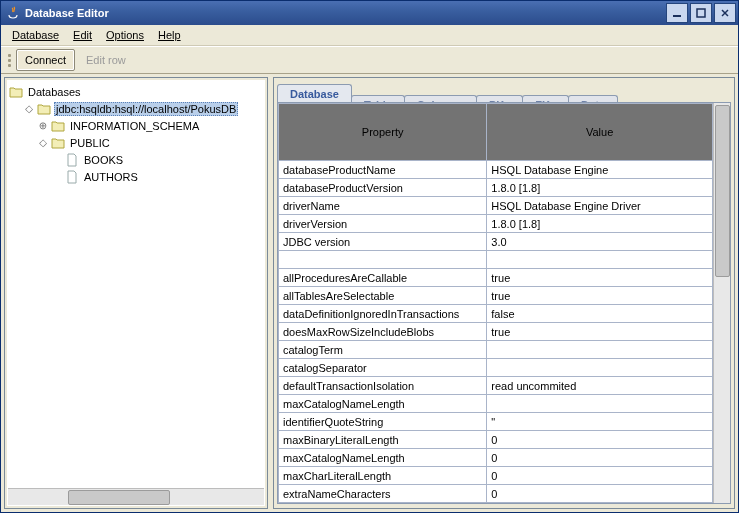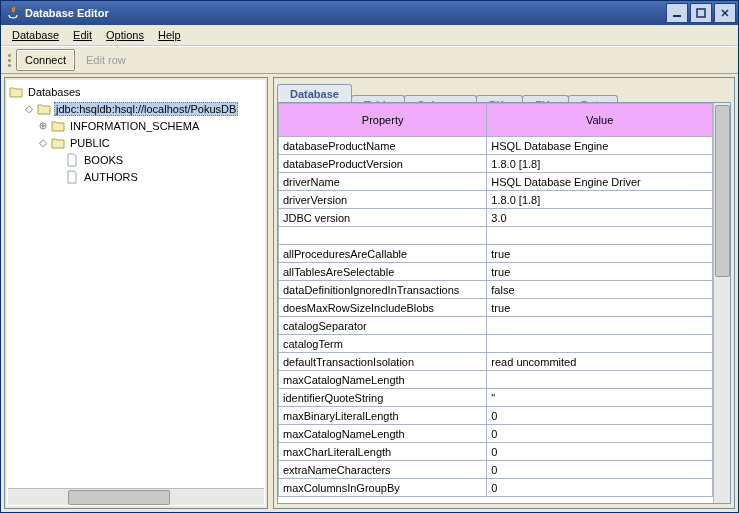--- a/index.html
+++ b/index.html
@@ -43,21 +43,21 @@
   
   .tab-strip{display:flex;height:22px;align-items:flex-end;padding:3px 3px 0 3px;gap:0;background:#ece9d8;}
   .tab{padding:3px 12px 3px 12px;border:1px solid #8c9bb1;border-bottom:none;background:#e4e8ef;color:#385a9d;border-top-left-radius:3px;border-top-right-radius:3px;margin-left:-1px;font-weight:bold;position:relative;font-size:11px;}
   .tab:first-child{margin-left:0;}
   .tab.inactive{background:#e1e4eb;color:#6f82a7;font-weight:bold;top:11px;}
   .tab-body{flex:1;border:1px solid #8c9bb1;margin:0 3px 3px 3px;background:#fff;display:flex;flex-direction:column;min-height:0;position:relative;top:-1px;}
   
   .tbl-wrap{flex:1;display:flex;min-height:0;}
   .tbl-scroll{flex:1;overflow:hidden;display:flex;flex-direction:column;}
   table.prop{width:100%;border-collapse:collapse;table-layout:fixed;font-size:11px;}
-  table.prop th{background:#f0abfc;border:1px solid #a9b4c9;font-weight:normal;padding:8px 4px;text-align:center;height:16px;}
+  table.prop th{background:#737373;border:1px solid #a9b4c9;font-weight:normal;padding:20px 4px;text-align:center;height:16px;}
   table.prop td{border:1px solid #a9b4c9;padding:1px 4px;height:15px;white-space:nowrap;overflow:hidden;text-overflow:ellipsis;}
   col.c-prop{width:48%;} col.c-val{width:52%;}
   .v-scroll{width:16px;background:#e8e8e8;border-left:1px solid #bcbcbc;position:relative;}
   .v-scroll .thumb{position:absolute;left:1px;width:13px;background:#c9c9c9;border:1px solid #9b9b9b;border-radius:2px;}
   
   svg{display:block;}
 </style>
 </head>
 <body>
 
@@ -241,25 +241,25 @@
                   </tr>
                   <tr>
                     <td>dataDefinitionIgnoredInTransactions</td>
                     <td>false</td>
                   </tr>
                   <tr>
                     <td>doesMaxRowSizeIncludeBlobs</td>
                     <td>true</td>
                   </tr>
                   <tr>
+                    <td>catalogTerm</td>
+                    <td></td>
+                  </tr>
+                  <tr>
                     <td>catalogSeparator</td>
-                    <td></td>
-                  </tr>
-                  <tr>
-                    <td>catalogTerm</td>
                     <td></td>
                   </tr>
                   <tr>
                     <td>defaultTransactionIsolation</td>
                     <td>read uncommited</td>
                   </tr>
                   <tr>
                     <td>maxCatalogNameLength</td>
                     <td></td>
                   </tr>

